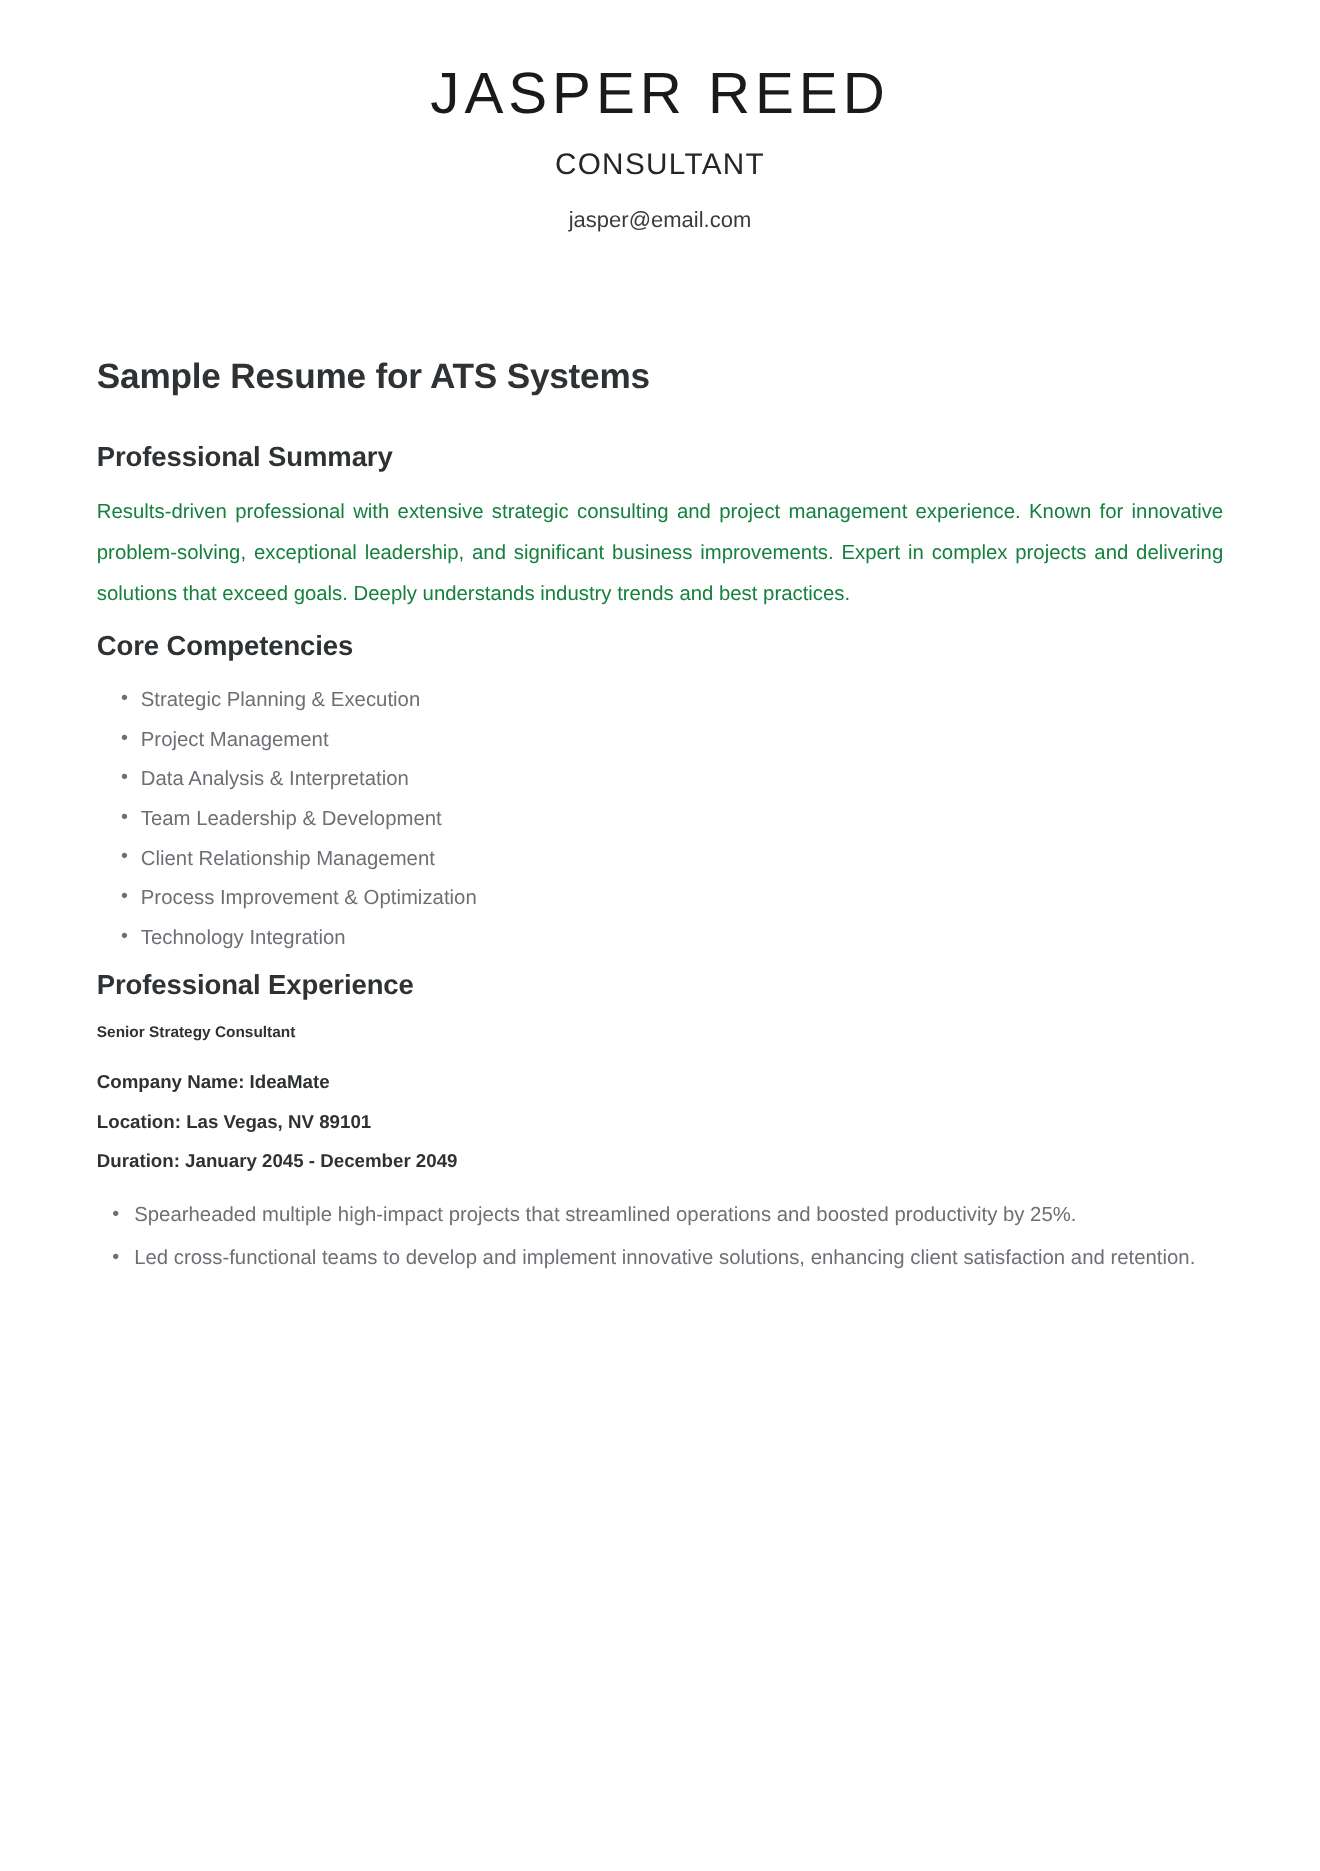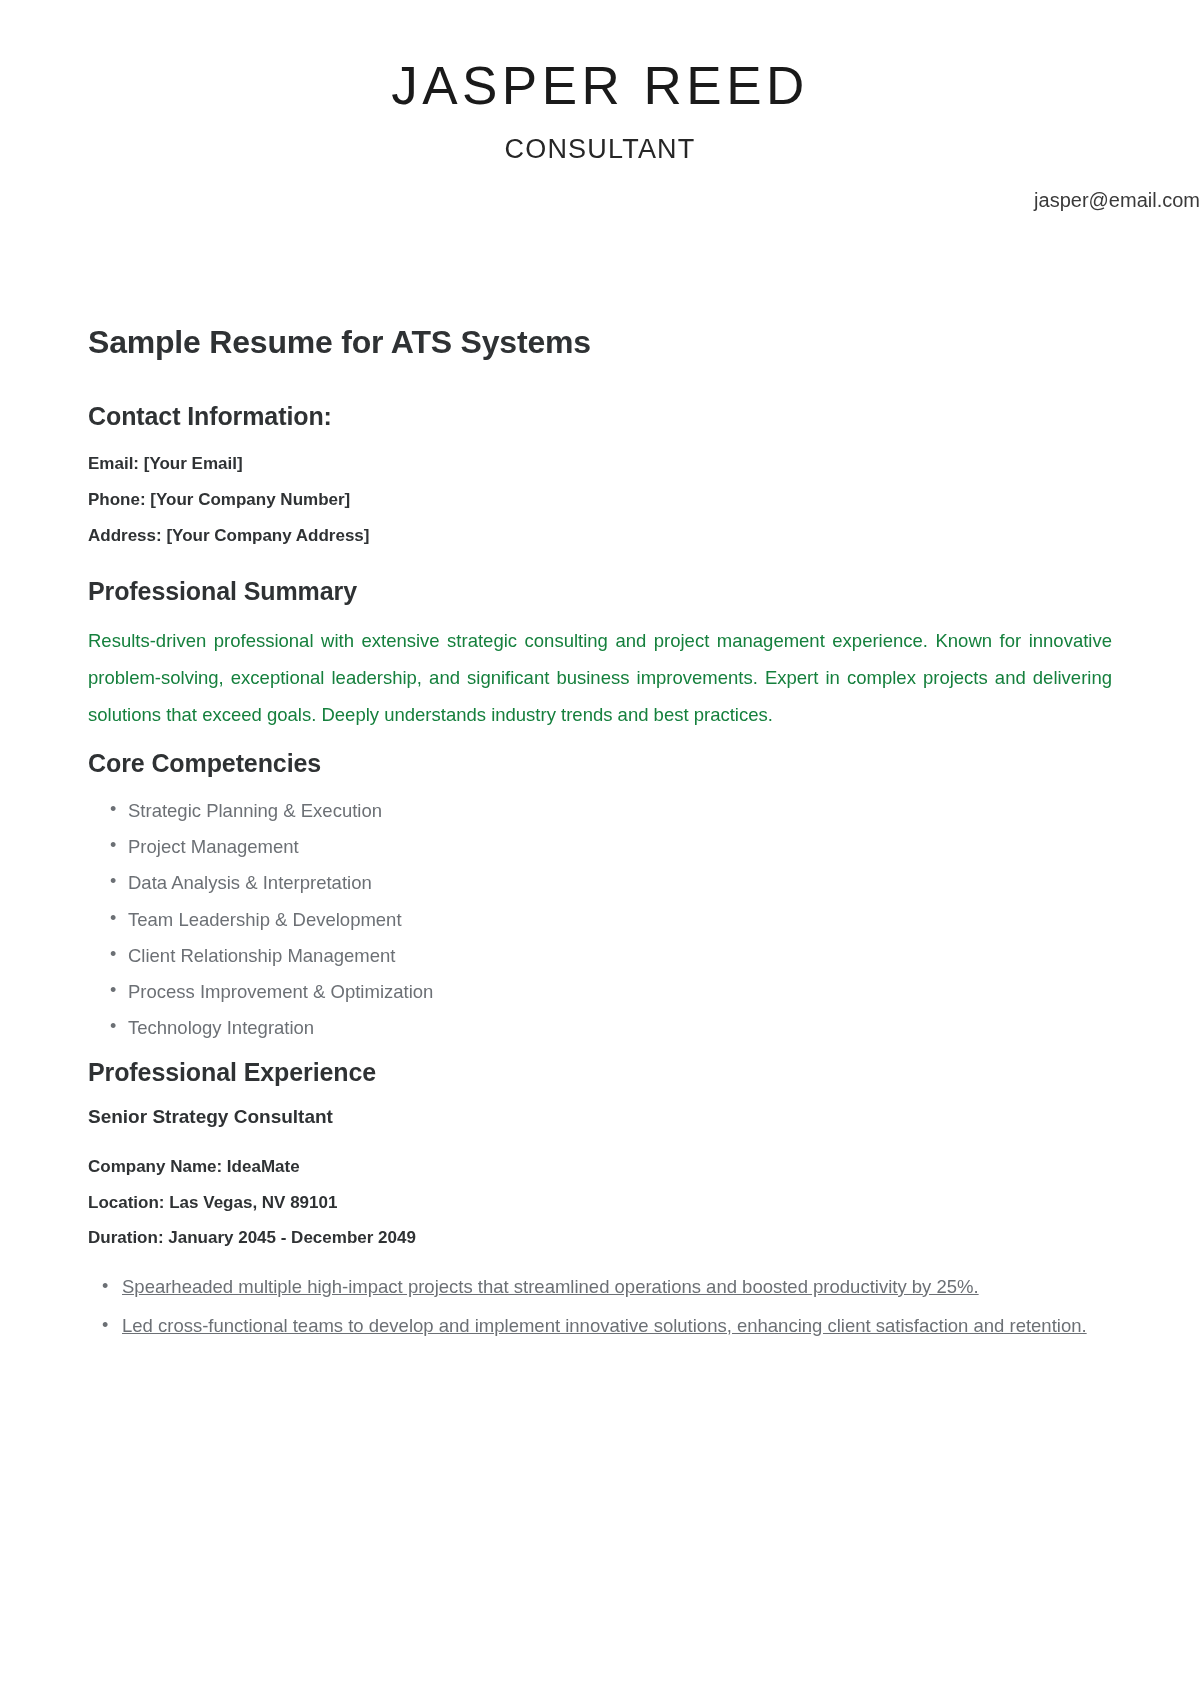--- a/index.html
+++ b/index.html
@@ -50,21 +50,20 @@
     margin: 18px 0 0 0;
     line-height: 1.2;
   }
   .lh-email {
     font-family: "Liberation Sans", sans-serif;
     font-size: 20px;
     font-weight: 400;
     color: #3a3a3a;
     margin: 22px 0 0 0;
     line-height: 1.2;
-    text-align: right;
   }
 
   
   .content {
     margin-top: 110px;
     padding: 0 88px 0 88px;
   }
 
   .doc-title {
     font-family: "Liberation Sans", sans-serif;
@@ -94,21 +93,21 @@
     font-family: "Liberation Sans", sans-serif;
     font-size: 17px;
     font-weight: 700;
     color: #2f3234;
     line-height: 2.1;
     margin: 0;
   }
 
   .subhead {
     font-family: "Liberation Sans", sans-serif;
-    font-size: 19px;
+    font-size: 14px;
     font-weight: 700;
     color: #2f3234;
     margin: 16px 0 18px 0;
     line-height: 1.4;
   }
 
   p.body-para {
     font-family: "Liberation Sans", sans-serif;
     font-size: 18.5px;
     font-weight: 400;
@@ -152,21 +151,20 @@
     font-family: "Liberation Sans", sans-serif;
     font-size: 18.5px;
     font-weight: 400;
     color: #6c7075;
     line-height: 2.0;
     text-align: justify;
     text-justify: inter-word;
     position: relative;
     padding-left: 20px;
     margin-bottom: 2px;
-    text-decoration: underline;
   }
   ul.just-list > li::before {
     content: "\2022";
     position: absolute;
     left: 0;
     top: 0;
     color: #6c7075;
     font-size: 18px;
     line-height: 2.0;
   }
@@ -189,28 +187,20 @@
   <header class="letterhead">
     <div class="lh-name">JASPER REED</div>
     <div class="lh-role">CONSULTANT</div>
     <div class="lh-email">jasper@email.com</div>
   </header>
 
   <main class="content">
 
     <h1 class="doc-title">Sample Resume for ATS Systems</h1>
 
-    <section>
-      <h2 class="section-heading">Contact Information:</h2>
-      <div class="contact-block">
-        <p class="label-line">Email: [Your Email]</p>
-        <p class="label-line">Phone: [Your Company Number]</p>
-        <p class="label-line">Address: [Your Company Address]</p>
-      </div>
-    </section>
 
     <section>
       <h2 class="section-heading tight-top">Professional Summary</h2>
       <p class="body-para">Results-driven professional with extensive strategic consulting and project management experience. Known for innovative problem-solving, exceptional leadership, and significant business improvements. Expert in complex projects and delivering solutions that exceed goals. Deeply understands industry trends and best practices.</p>
     </section>
 
     <section>
       <h2 class="section-heading tight-top">Core Competencies</h2>
       <ul class="plain-list">
         <li>Strategic Planning &amp; Execution</li>

